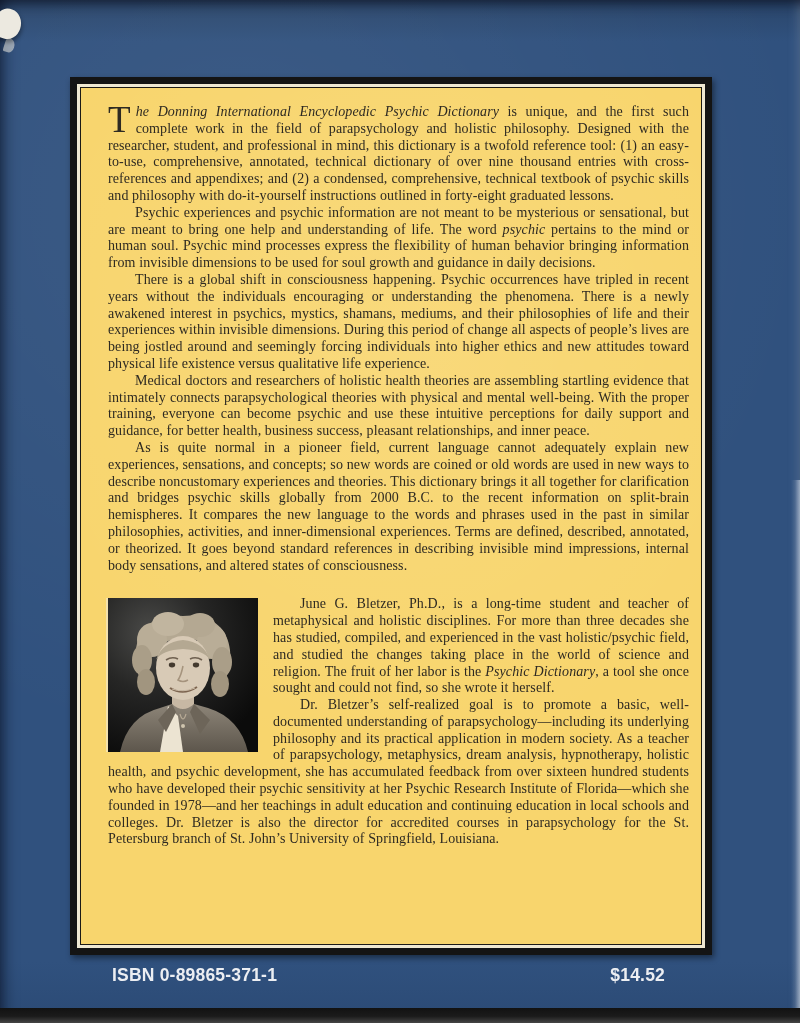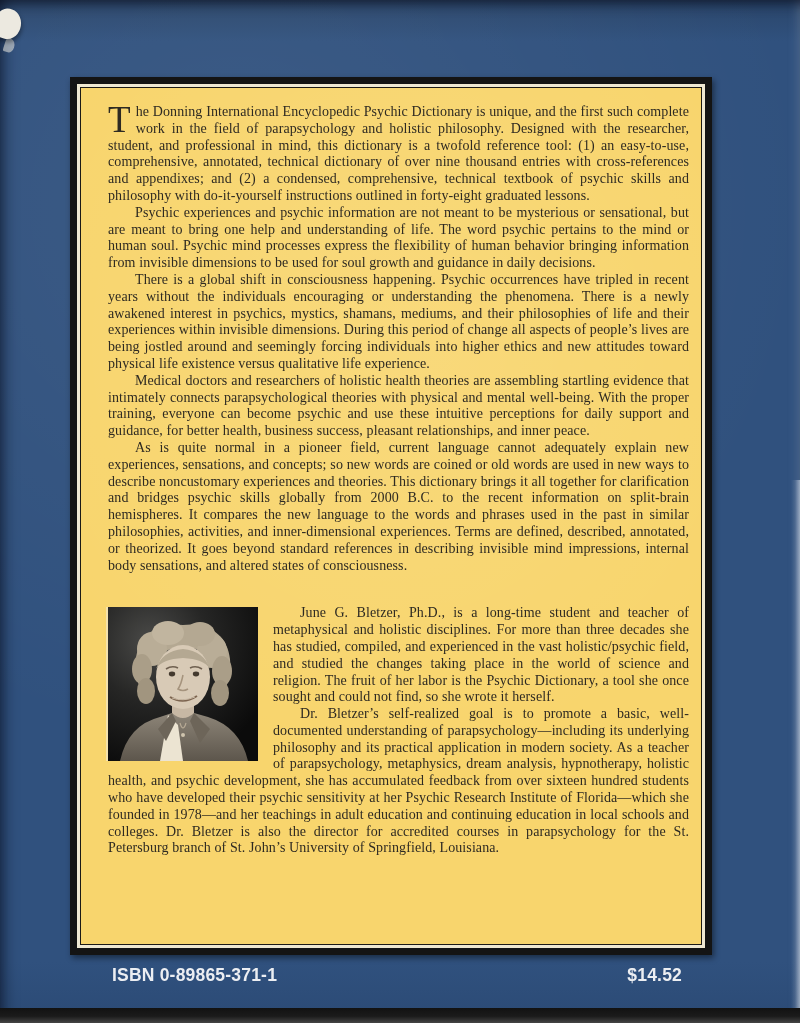--- a/index.html
+++ b/index.html
@@ -61,42 +61,42 @@
   }
   .para {
     margin:0;
     text-align:justify;
     font-size:14px;
     line-height:16.8px;
     color:var(--body-text, #2e2a22);
     letter-spacing:0.1px;
   }
   .para.indent { text-indent:27px; }
-  .italic { }
+  .italic { font-style:italic; }
   .dropcap {
     float:left;
     font-size:37px;
     line-height:30px;
     padding:1px 5px 0 0;
     color:var(--body-text, #2e2a22);
   }
-  .bio { margin-top:31px; }
+  .bio { margin-top:22px; }
   .bio::after { content:''; display:block; clear:both; }
   .photo {
     float:left;
     width:150px; height:154px;
     margin:2px 15px 3px 0;
     background:#0e0e0e;
     box-shadow:-2px 0 0 rgba(240,236,224,0.55);
   }
   .photo svg { display:block; width:100%; height:100%; }
   
   .footer-row {
     position:absolute;
-    left:112px; right:118px; top:965px;
+    left:112px; right:135px; top:965px;
     display:flex; justify-content:space-between; align-items:baseline;
     font-family:"Liberation Sans", sans-serif;
     font-weight:700;
     font-size:17.5px;
     letter-spacing:0.2px;
     color:var(--footer-text, #eceef2);
   }
 </style>
 </head>
 <body>

